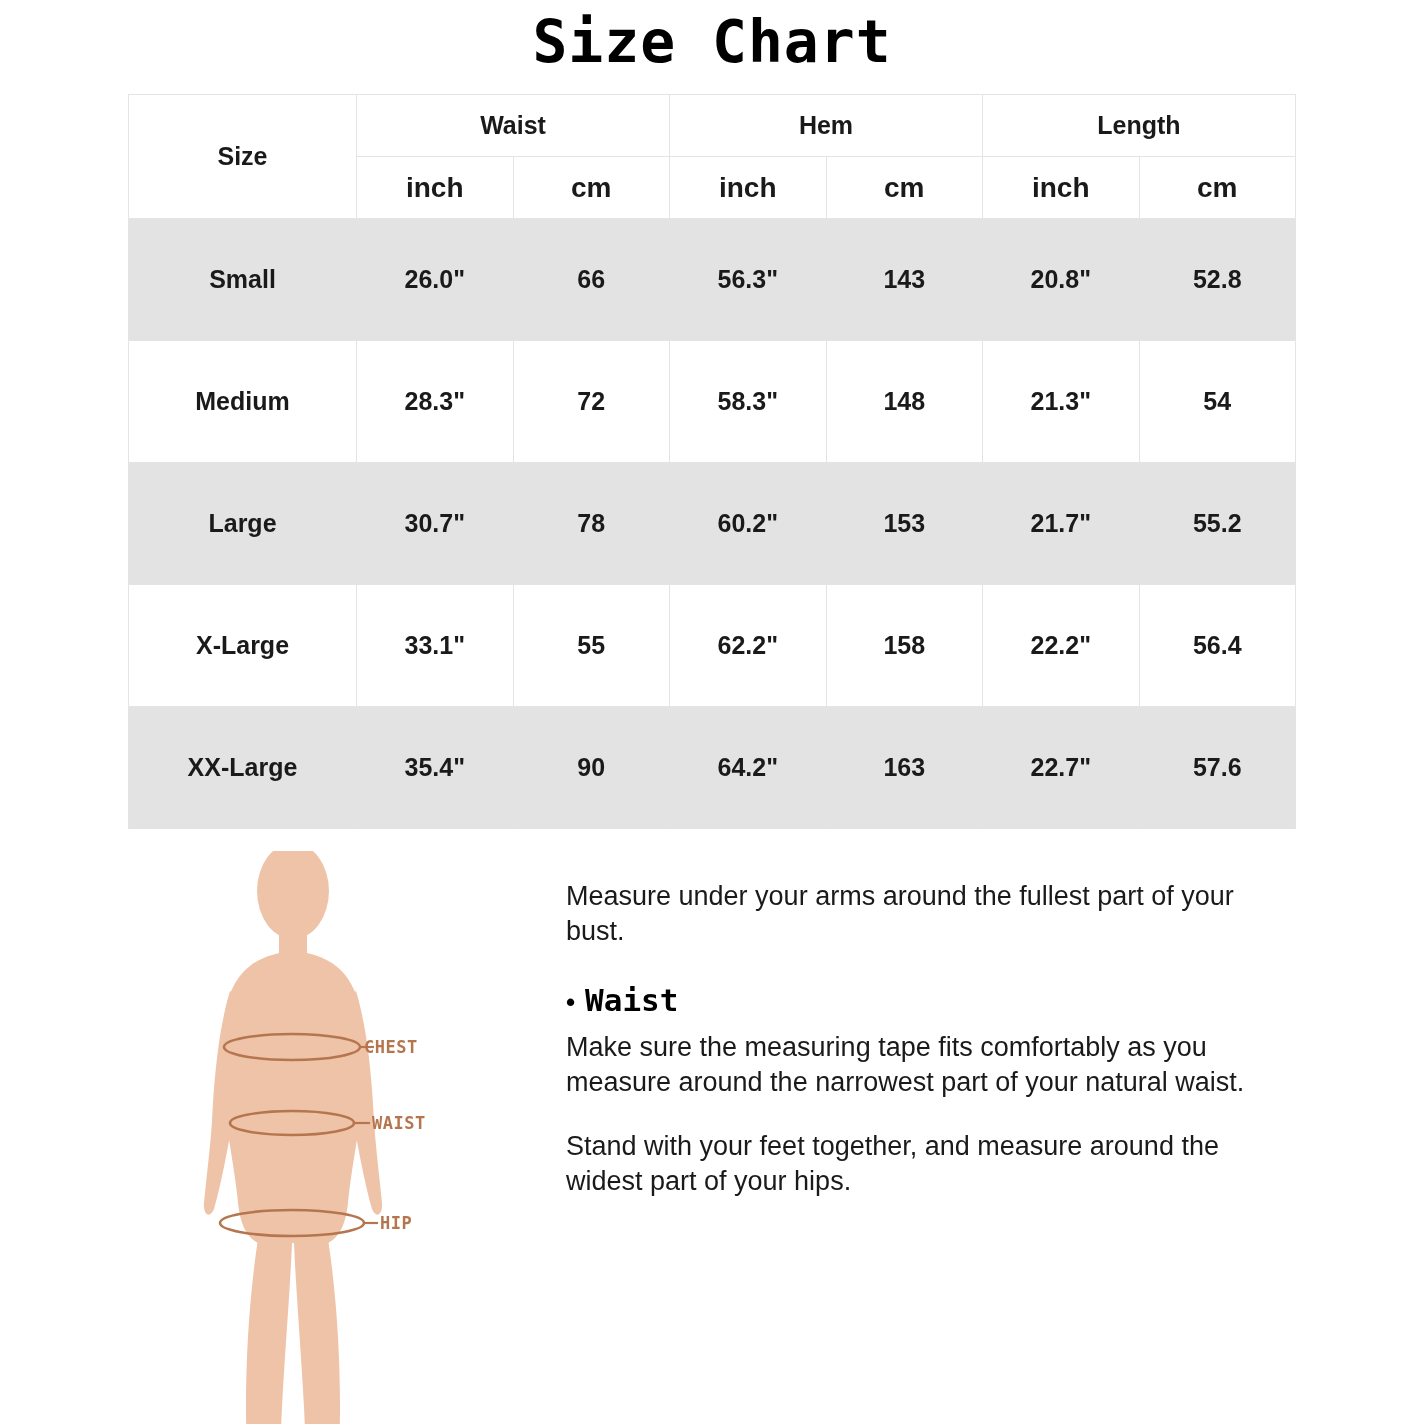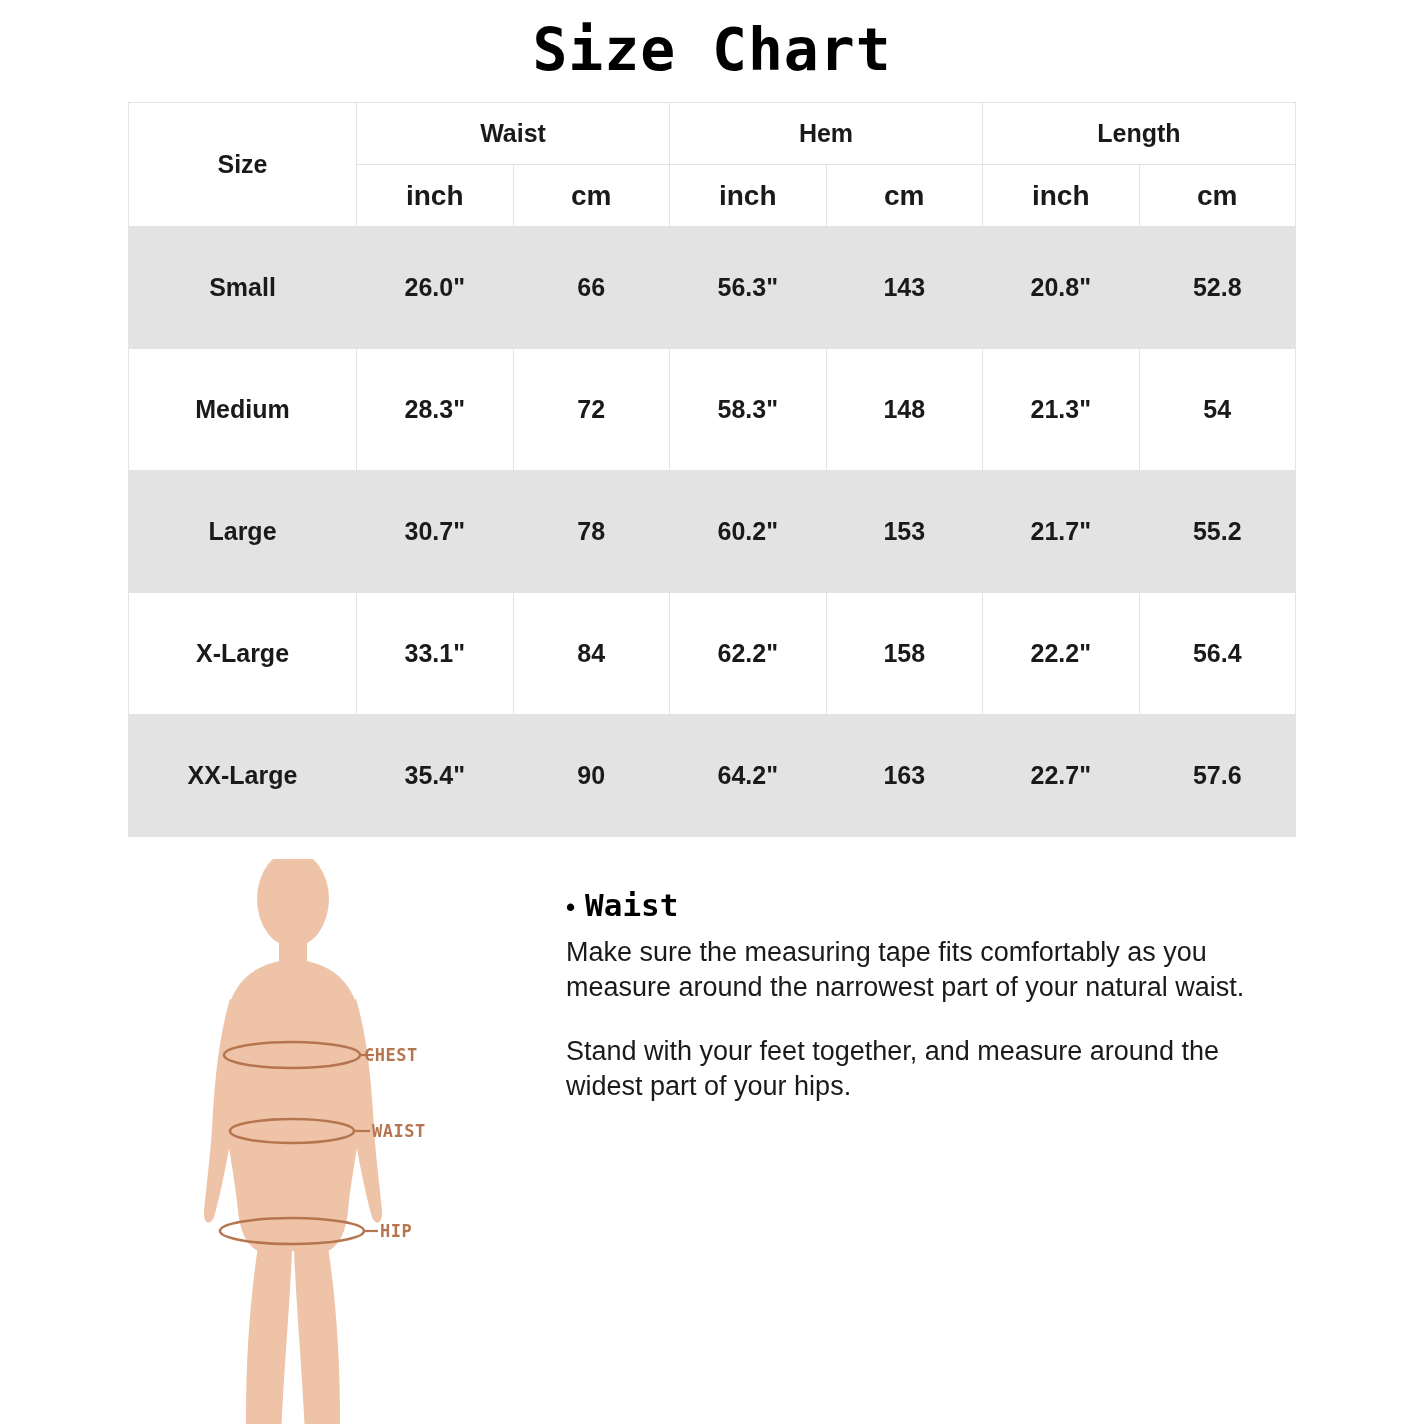--- a/index.html
+++ b/index.html
@@ -17,21 +17,21 @@
     width: 1424px;
     height: 1424px;
     overflow: hidden;
   }
   .title {
     text-align: center;
     font-family: "DejaVu Sans Mono", monospace;
     font-weight: bold;
     font-size: 58px;
     letter-spacing: 1px;
-    padding-top: 16px;
+    padding-top: 8px;
     margin: 0 0 18px 0;
     color: #000;
   }
   .table-wrap {
     margin: 0 128px;
   }
   table.size-table {
     width: 1168px;
     border-collapse: collapse;
     table-layout: fixed;
@@ -156,21 +156,21 @@
           <td>30.7"</td>
           <td>78</td>
           <td>60.2"</td>
           <td>153</td>
           <td>21.7"</td>
           <td>55.2</td>
         </tr>
         <tr class="data-row row-plain">
           <td>X-Large</td>
           <td>33.1"</td>
-          <td>84</td>
+          <td>55</td>
           <td>62.2"</td>
           <td>158</td>
           <td>22.2"</td>
           <td>56.4</td>
         </tr>
         <tr class="data-row row-shade">
           <td>XX-Large</td>
           <td>35.4"</td>
           <td>90</td>
           <td>64.2"</td>
@@ -233,20 +233,21 @@
           <line x1="236" y1="272" x2="252" y2="272"></line>
           <line x1="246" y1="372" x2="260" y2="372"></line>
         </g>
       </svg>
       <span class="fig-label" style="left:246px; top:186px;">CHEST</span>
       <span class="fig-label" style="left:254px; top:262px;">WAIST</span>
       <span class="fig-label" style="left:262px; top:362px;">HIP</span>
     </div>
 
     <div class="notes">
+      <p class="note-body">Measure under your arms around the fullest part of your bust.</p>
 
       <h2 class="note-head">
         <span class="bullet">•</span><span>Waist</span>
       </h2>
       <p class="note-body tight">Make sure the measuring tape fits comfortably as you measure around the narrowest part of your natural waist.</p>
 
       <p class="note-body">Stand with your feet together, and measure around the widest part of your hips.</p>
     </div>
 
   </div>

